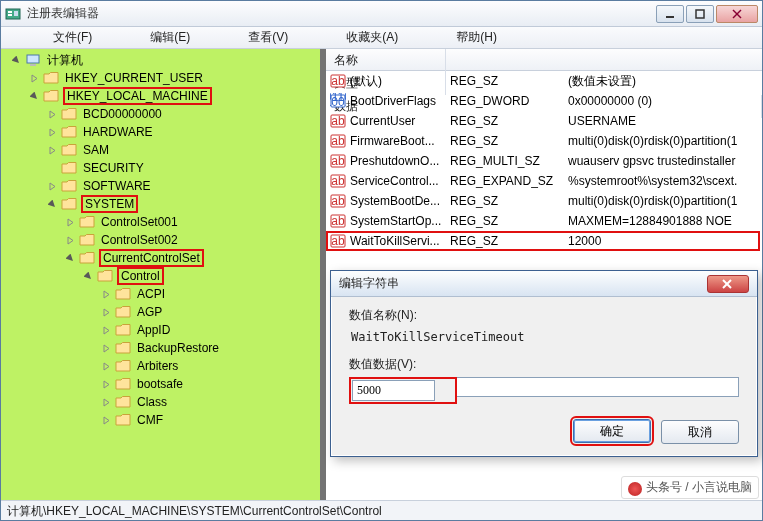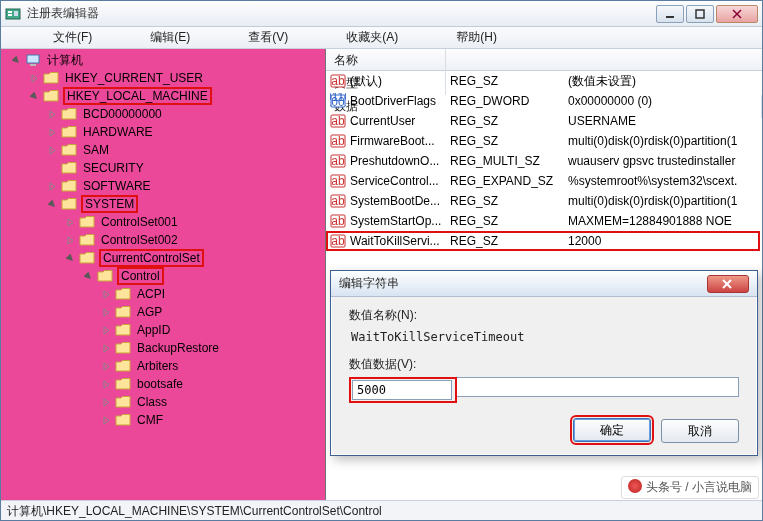--- a/index.html
+++ b/index.html
@@ -11,21 +11,21 @@
 .titlebar .title { flex: 1; color: #333; }
 .winbtns { display: flex; gap: 2px; }
 .winbtn { width: 28px; height: 18px; border: 1px solid #8aa0b8; border-radius: 2px; background: linear-gradient(#f5f8fb,#d8e2ee); display: flex; align-items: center; justify-content: center; color: #444; }
 .winbtn.close { width: 42px; background: linear-gradient(#f7d7d7,#e9a3a3); border-color: #b86; color: #7a2; }
 .winbtn.close svg { color: #555; }
 
 .menubar { height: 22px; background: linear-gradient(#fafbfd,#eceff5); border-bottom: 1px solid #c8d0dc; display: flex; align-items: center; padding: 0 4px; gap: 2px; }
 .menuitem { padding: 2px 8px; color: #222; margin-left: 40px; }
 
 .client { flex: 1; display: flex; min-height: 0; }
-.treepane { width: 325px; border-right: 1px solid #737373; overflow: hidden; position: relative; background: #ec4899; }
+.treepane { width: 325px; border-right: 6px solid #737373; overflow: hidden; position: relative; background: #bef264; }
 .listpane { flex: 1; display: flex; flex-direction: column; background: #fff; position: relative; }
 
 .tree { padding: 2px 0 2px 2px; white-space: nowrap; }
 .trow { display: flex; align-items: center; height: 18px; }
 .toggle { width: 11px; height: 11px; margin-right: 3px; display: flex; align-items: center; justify-content: center; color: #666; }
 .toggle svg { display: block; }
 .indent { display: inline-block; }
 .folder { width: 16px; height: 14px; margin-right: 4px; }
 .folder svg { display: block; }
 .tlabel { color: #000; padding: 0 2px; }
@@ -46,28 +46,28 @@
 
 .dialog { position: absolute; left: 330px; top: 270px; width: 428px; background: #f0f0f0; border: 1px solid #3c6090; box-shadow: 0 0 0 1px #fff inset, 4px 4px 10px rgba(0,0,0,.25); }
 .dlg-titlebar { height: 26px; background: linear-gradient(#fdfefe,#d8e4f2); display: flex; align-items: center; padding: 0 8px; border-bottom: 1px solid #b0bed0; }
 .dlg-titlebar .title { flex: 1; color: #222; }
 .dlg-close { width: 42px; height: 18px; border: 1px solid #a33; border-radius: 3px; background: linear-gradient(#e98,#c44); color: #fff; display: flex; align-items: center; justify-content: center; }
 .dlg-body { padding: 10px 18px 12px; }
 .dlg-label { color: #222; margin-bottom: 4px; }
 .dlg-static { padding: 2px 0 12px 2px; color: #222; font-family: "SimSun", monospace; }
 .dlg-input-wrap { border: 2px solid #e01010; padding: 1px; width: 108px; }
 .dlg-input { width: 390px; border: 1px solid #8aa0b8; padding: 2px 4px; background: #fff; font-family: "SimSun", monospace; }
-.dlg-input-wrap .dlg-input { width: 100px; }
+.dlg-input-wrap .dlg-input { width: 83px; font-family: Liberation Serif, serif; }
 .dlg-row { display: flex; }
 .dlg-input-rest { flex: 1; border: 1px solid #8aa0b8; border-left: none; background: #fff; height: 20px; }
 .dlg-btns { display: flex; justify-content: flex-end; gap: 10px; margin-top: 16px; text-align: right; }
 .dlg-btn { width: 78px; height: 24px; border: 1px solid #7a90a8; border-radius: 3px; background: linear-gradient(#fdfdfe,#e4e9f0); display: flex; align-items: center; justify-content: center; }
 .dlg-btn.hl { outline: 2px solid #e01010; outline-offset: 1px; border-color: #3c70b0; box-shadow: 0 0 0 1px #6aa0e0 inset; }
 
-.watermark { position: absolute; right: 4px; bottom: 22px; background: rgba(255,255,255,.8); border: 1px solid #ddd; padding: 2px 6px; border-radius: 3px; font-size: 11px; color: #555; display: flex; align-items: flex-start; gap: 4px; }
+.watermark { position: absolute; right: 4px; bottom: 22px; background: rgba(255,255,255,.8); border: 1px solid #ddd; padding: 2px 6px; border-radius: 3px; font-size: 11px; color: #555; display: flex; align-items: flex-end; gap: 4px; }
 .watermark .logo { width: 14px; height: 14px; border-radius: 50%; background: radial-gradient(#e55,#b22); }
 </style>
 </head>
 <body>
 
 <div class="window">
   <div class="titlebar">
     <span class="icon">
       <svg width="16" height="16" viewBox="0 0 16 16">
           <rect x="1" y="3" width="14" height="10" fill="#4a8" stroke="#265"></rect>

